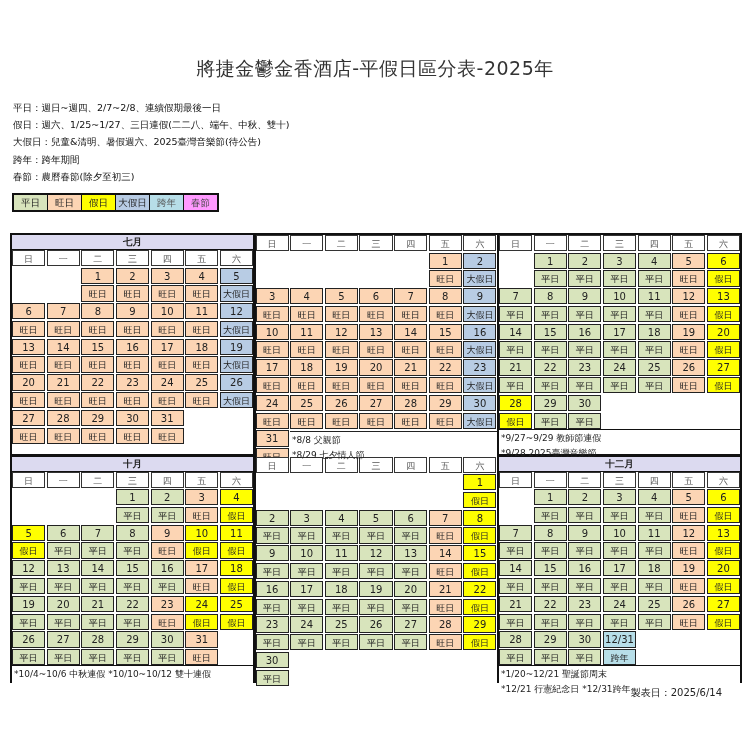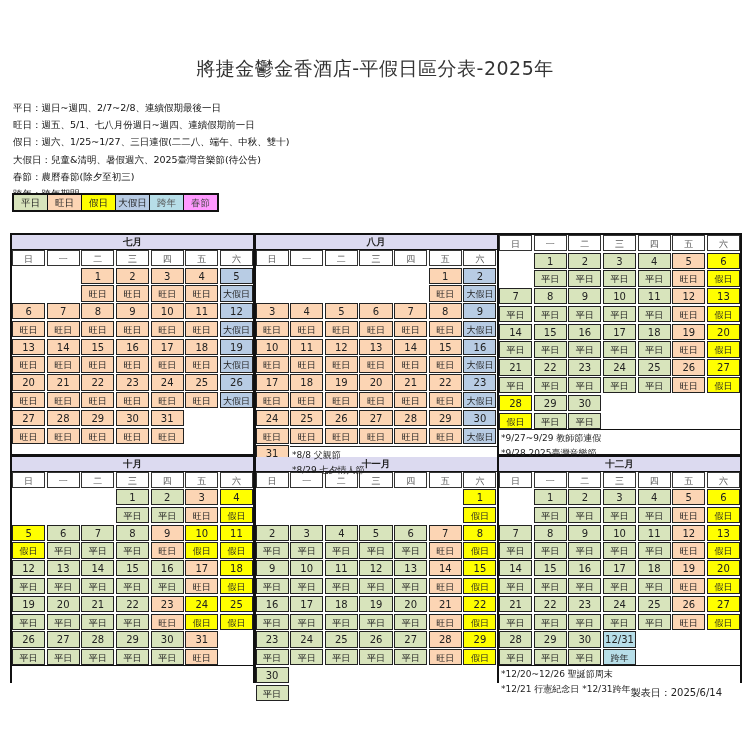--- a/index.html
+++ b/index.html
@@ -29,25 +29,24 @@
   .notes { font-size:9px; line-height:15px; padding:1px 2px; color:#222; white-space:nowrap; }
   .footer { position:absolute; right:28px; top:686px; font-size:10px; color:#222; }
 </style>
 </head>
 <body>
 
 <div class="title">將捷金鬱金香酒店-平假日區分表-2025年</div>
 
 <div class="rules">
   <div>平日：週日~週四、2/7~2/8、連續假期最後一日</div>
-  <div>旺日：週五、5/1、七八月份週日~週四、連續假期前一日</div>
   <div>假日：週六、1/25~1/27、三日連假(二二八、端午、中秋、雙十)</div>
   <div>大假日：兒童&amp;清明、暑假週六、2025臺灣音樂節(待公告)</div>
+  <div>跨年：跨年期間</div>
   <div>春節：農曆春節(除夕至初三)</div>
-  <div>跨年：跨年期間</div>
 </div>
 
 <div class="legend">
   <span style="background:#d8e4bc">平日</span>
   <span style="background:#fcd5b4">旺日</span>
   <span style="background:#ffff00">假日</span>
   <span style="background:#b8cce4">大假日</span>
   <span style="background:#b7dee8;color:#555">跨年</span>
   <span style="background:#ff99ff;color:#444">春節</span>
 </div>
@@ -129,21 +128,20 @@
         <div class="c lab" style="background: rgb(252, 213, 180);">旺日</div>
         <div class="c lab" style="background: rgb(252, 213, 180);">旺日</div>
         <div class="c lab" style="background: rgb(252, 213, 180);">旺日</div>
         <div class="c lab" style="background: rgb(252, 213, 180);">旺日</div>
         <div class="c lab" style="background: rgb(252, 213, 180);">旺日</div>
         <div class="c blank"></div>
         <div class="c blank"></div>
       </div>
     </div>
   <div class="month">
-      <div class="mhead">八月</div>
       <div class="cal">
         <div class="dow">日</div>
         <div class="dow">一</div>
         <div class="dow">二</div>
         <div class="dow">三</div>
         <div class="dow">四</div>
         <div class="dow">五</div>
         <div class="dow">六</div>
         <div class="c blank"></div>
         <div class="c blank"></div>
@@ -395,24 +393,24 @@
         <div class="c blank"></div>
         <div class="c lab" style="background: rgb(216, 228, 188);">平日</div>
         <div class="c lab" style="background: rgb(216, 228, 188);">平日</div>
         <div class="c lab" style="background: rgb(216, 228, 188);">平日</div>
         <div class="c lab" style="background: rgb(216, 228, 188);">平日</div>
         <div class="c lab" style="background: rgb(216, 228, 188);">平日</div>
         <div class="c lab" style="background: rgb(252, 213, 180);">旺日</div>
         <div class="c blank"></div>
       </div>
       <div class="notes" style="border-top: 1.5px solid rgb(17, 17, 17);">
+        <div>*10/4~10/6 中秋連假 *10/10~10/12 雙十連假</div>
       </div>
     </div>
   <div class="month">
-      <div class="mhead">十一月</div>
       <div class="cal">
         <div class="dow">日</div>
         <div class="dow">一</div>
         <div class="dow">二</div>
         <div class="dow">三</div>
         <div class="dow">四</div>
         <div class="dow">五</div>
         <div class="dow">六</div>
         <div class="c blank"></div>
         <div class="c blank"></div>
@@ -575,19 +573,19 @@
         <div class="c blank"></div>
         <div class="c lab" style="background: rgb(216, 228, 188);">平日</div>
         <div class="c lab" style="background: rgb(216, 228, 188);">平日</div>
         <div class="c lab" style="background: rgb(216, 228, 188);">平日</div>
         <div class="c lab" style="background: rgb(183, 222, 232);">跨年</div>
         <div class="c blank"></div>
         <div class="c blank"></div>
         <div class="c blank"></div>
       </div>
       <div class="notes" style="border-top: 1.5px solid rgb(17, 17, 17);">
-        <div>*12/20~12/26 聖誕節周末</div>
+        <div>*1/20~12/21 聖誕節周末</div>
         <div>*12/21 行憲紀念日 *12/31跨年</div>
       </div>
     </div>
 </div>
 
 <div class="footer">製表日：2025/6/14</div>
 
 </body></html>

